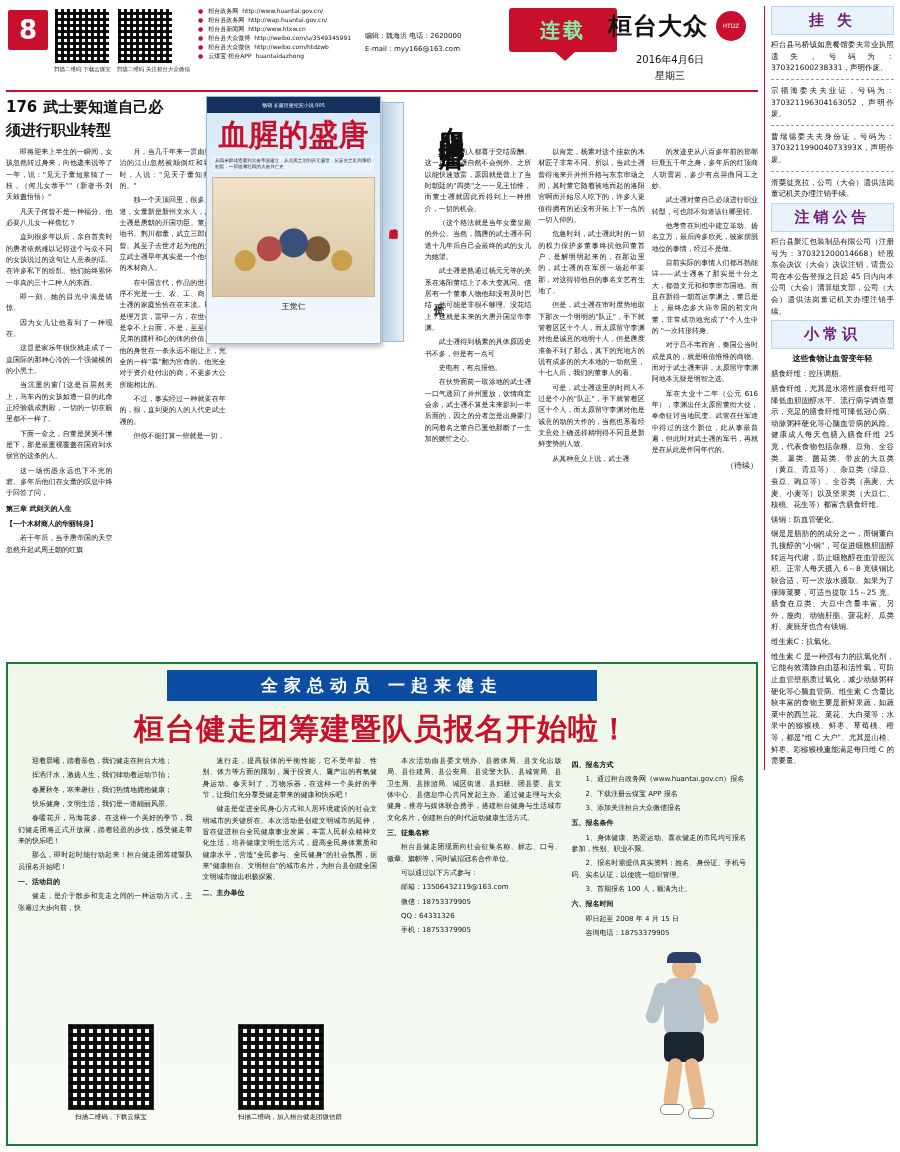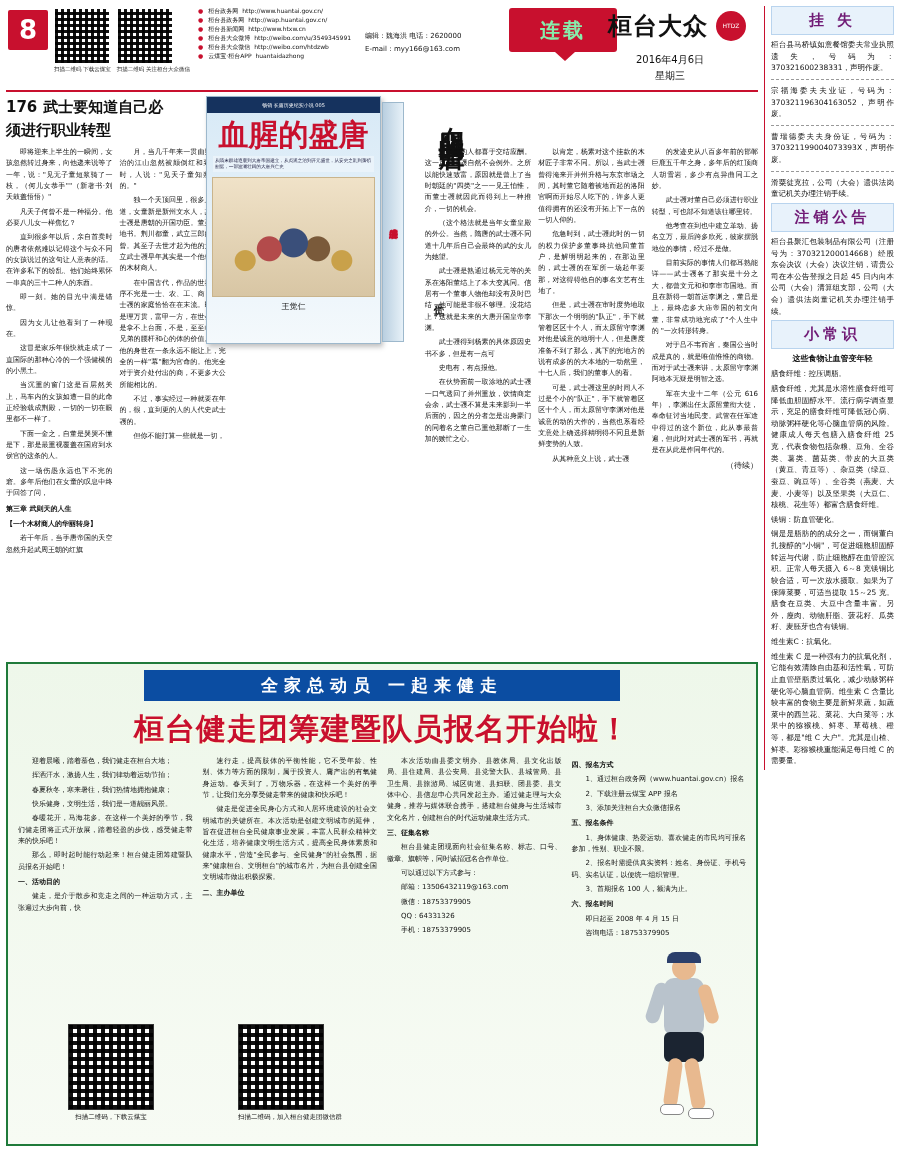--- a/index.html
+++ b/index.html
@@ -104,21 +104,21 @@
       writing-mode:vertical-rl; text-orientation:upright; font-size:26px; font-weight:bold;
       font-family:"DejaVu Serif","Liberation Serif",serif; letter-spacing:4px;}
   .vauthor { position:absolute; left:424px; top:200px; writing-mode:vertical-rl; text-orientation:upright; font-size:11px;}
 
   .contwrap { text-align:right; font-size:8px; margin-top:2px; }
 
   
   .ad { position:absolute; left:6px; top:662px; width:752px; height:484px;
         border:2px solid #1f7a3a; background:linear-gradient(180deg,#eef7ea,#f7fbf4); padding:6px; }
   .ad-banner { background:#0b4da2; color:#fff; text-align:center; font-size:17px; font-weight:bold;
-      padding:4px 0; letter-spacing:6px; width:476px; margin:0 auto; }
+      padding:4px 0; letter-spacing:6px; width:430px; margin:0 auto; }
   .ad-title { color:#c8102e; font-size:30px; font-weight:bold; text-align:center; margin:8px 0 6px;
       font-family:"DejaVu Serif","Liberation Serif",serif; letter-spacing:1px;
       text-shadow:1px 1px 0 #ffd; }
   .ad-cols { display:flex; gap:10px; padding:0 4px; }
   .ad-col { width:178px; font-size:7px; line-height:1.62; text-align:justify; }
   .ad-col p { margin:0 0 3px 0; text-indent:2em; }
   .ad-col .h { font-weight:bold; text-indent:0; margin-top:4px; }
   .ad-qrs { position:absolute; left:60px; top:360px; display:flex; gap:84px; }
   .ad-qr { text-align:center; }
   .ad-qr .box { width:86px; height:86px; border:1px solid #333; background:

